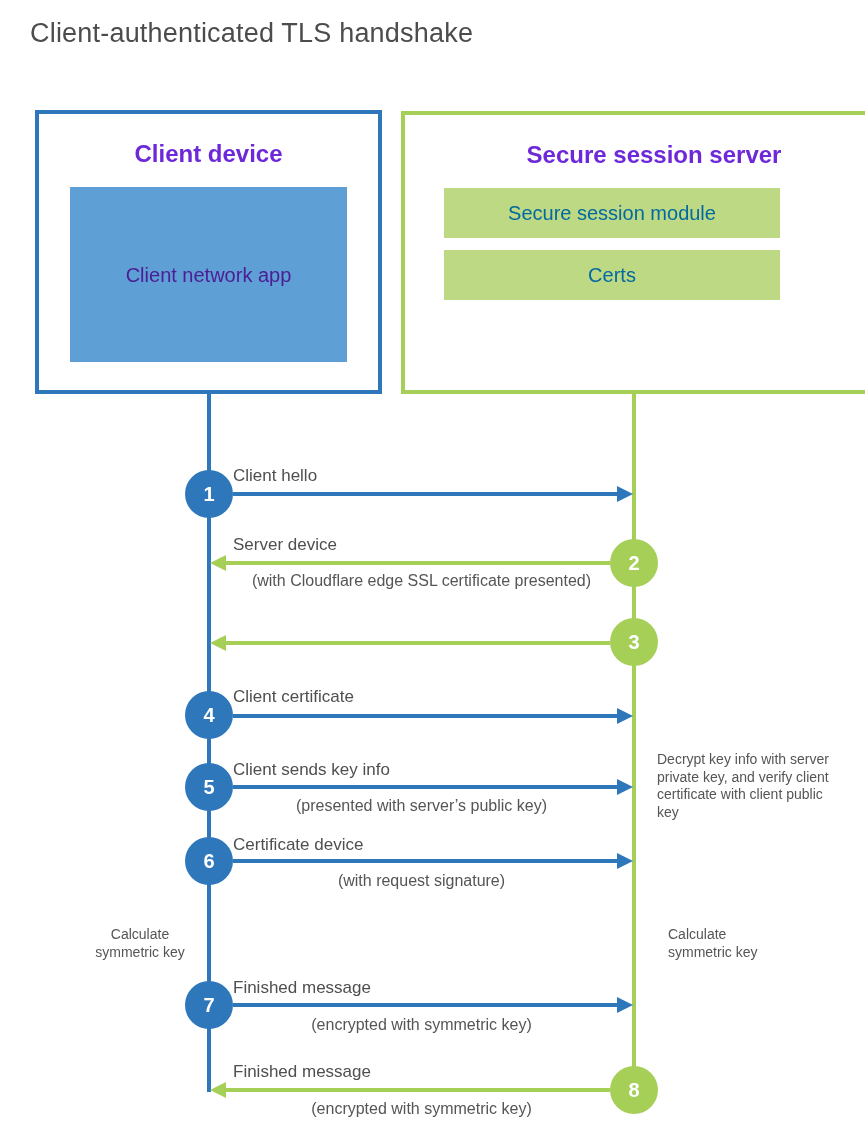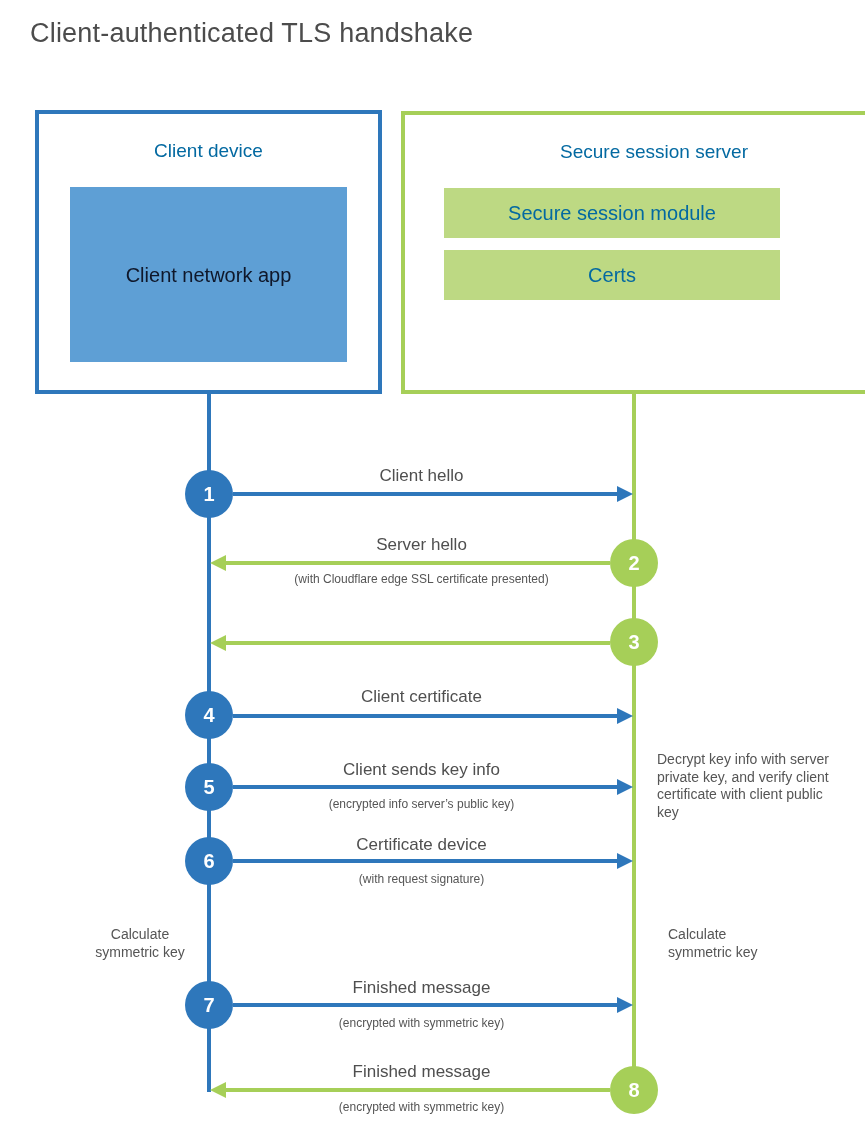--- a/index.html
+++ b/index.html
@@ -11,25 +11,25 @@
   .page-title {
     position: absolute; left: 30px; top: 18px;
     font-size: 27px; font-weight: 300; color: #4c4c4c; letter-spacing: 0.2px;
   }
   
   .actor-box { position: absolute; background: #fff; }
   .client-box { left: 35px; top: 110px; width: 347px; height: 284px; border: 4px solid var(--blue); }
   .server-box { left: 401px; top: 111px; width: 506px; height: 283px; border: 4px solid var(--green); }
   .actor-title {
     position: absolute; left: 0; right: 0; top: 26px; text-align: center;
-    font-size: 19px; font-weight: normal; color: #0369a1;
+    font-size: 24px; font-weight: bold; color: #6d28d9;
   }
   .client-app {
     position: absolute; left: 31px; top: 73px; width: 277px; height: 175px;
-    background: var(--blue-fill); color: #0f172a; font-size: 20px;
+    background: var(--blue-fill); color: #4c1d95; font-size: 20px;
     display: flex; align-items: center; justify-content: center; text-align: center;
     padding: 0 55px; line-height: 1.3;
   }
   .server-bar {
     position: absolute; left: 39px; width: 336px; height: 50px;
     background: var(--green-fill); color: #0369a1; font-size: 20px;
     display: flex; align-items: center; justify-content: center; text-align: center;
   }
   .bar-0 { top: 73px; } .bar-1 { top: 135px; } .bar-2 { top: 197px; }
   
@@ -52,26 +52,26 @@
   .arrow.blue .head {
     right: -15px; border-width: 8px 0 8px 16px;
     border-color: transparent transparent transparent var(--blue);
   }
   .arrow.green .head {
     left: -15px; border-width: 8px 16px 8px 0;
     border-color: transparent var(--green) transparent transparent;
   }
   
   .step-label {
-    position: absolute; left: 233px; width: 377px; text-align: center;
+    position: absolute; left: 233px; width: 377px; 
     font-size: 17px; color: #4f4f4f;
   }
   .step-sub {
     position: absolute; left: 233px; width: 377px; text-align: center;
-    font-size: 12px; color: #555;
+    font-size: 16px; color: #555;
   }
   
   .side-note {
     position: absolute; font-size: 14px; color: #555; line-height: 17.5px;
   }
   .decrypt-note { left: 657px; top: 751px; width: 188px; text-align: left; }
   .calc-left  { left: 83px;  top: 926px; width: 114px; text-align: center; }
   .calc-right { left: 668px; top: 926px; width: 112px; text-align: left; }
 </style>
 </head>
@@ -94,21 +94,21 @@
     <div class="server-bar bar-0">Secure session module</div>
     <div class="server-bar bar-1">Certs</div>
   </div>
 
   <div class="step-label" style="top:466px">Client hello</div>
   <div class="arrow blue" style="top:492px">
       <span class="head"></span>
     </div>
   <div class="circle blue" style="left:185px;top:470px">1</div>
 
-  <div class="step-label" style="top:535px">Server hello</div>
+  <div class="step-label" style="top:535px">Server device</div>
   <div class="arrow green" style="top:561px">
       <span class="head"></span>
     </div>
   <div class="step-sub" style="top:572px">(with Cloudflare edge SSL certificate presented)</div>
   <div class="circle green" style="left:610px;top:539px">2</div>
 
   <div class="arrow green" style="top:641px">
       <span class="head"></span>
     </div>
   <div class="circle green" style="left:610px;top:618px">3</div>
@@ -116,21 +116,21 @@
   <div class="step-label" style="top:687px">Client certificate</div>
   <div class="arrow blue" style="top:714px">
       <span class="head"></span>
     </div>
   <div class="circle blue" style="left:185px;top:691px">4</div>
 
   <div class="step-label" style="top:760px">Client sends key info</div>
   <div class="arrow blue" style="top:785px">
       <span class="head"></span>
     </div>
-  <div class="step-sub" style="top:797px">(encrypted info server’s public key)</div>
+  <div class="step-sub" style="top:797px">(presented with server’s public key)</div>
   <div class="circle blue" style="left:185px;top:763px">5</div>
 
   <div class="step-label" style="top:835px">Certificate device</div>
   <div class="arrow blue" style="top:859px">
       <span class="head"></span>
     </div>
   <div class="step-sub" style="top:872px">(with request signature)</div>
   <div class="circle blue" style="left:185px;top:837px">6</div>
 
   <div class="step-label" style="top:978px">Finished message</div>

